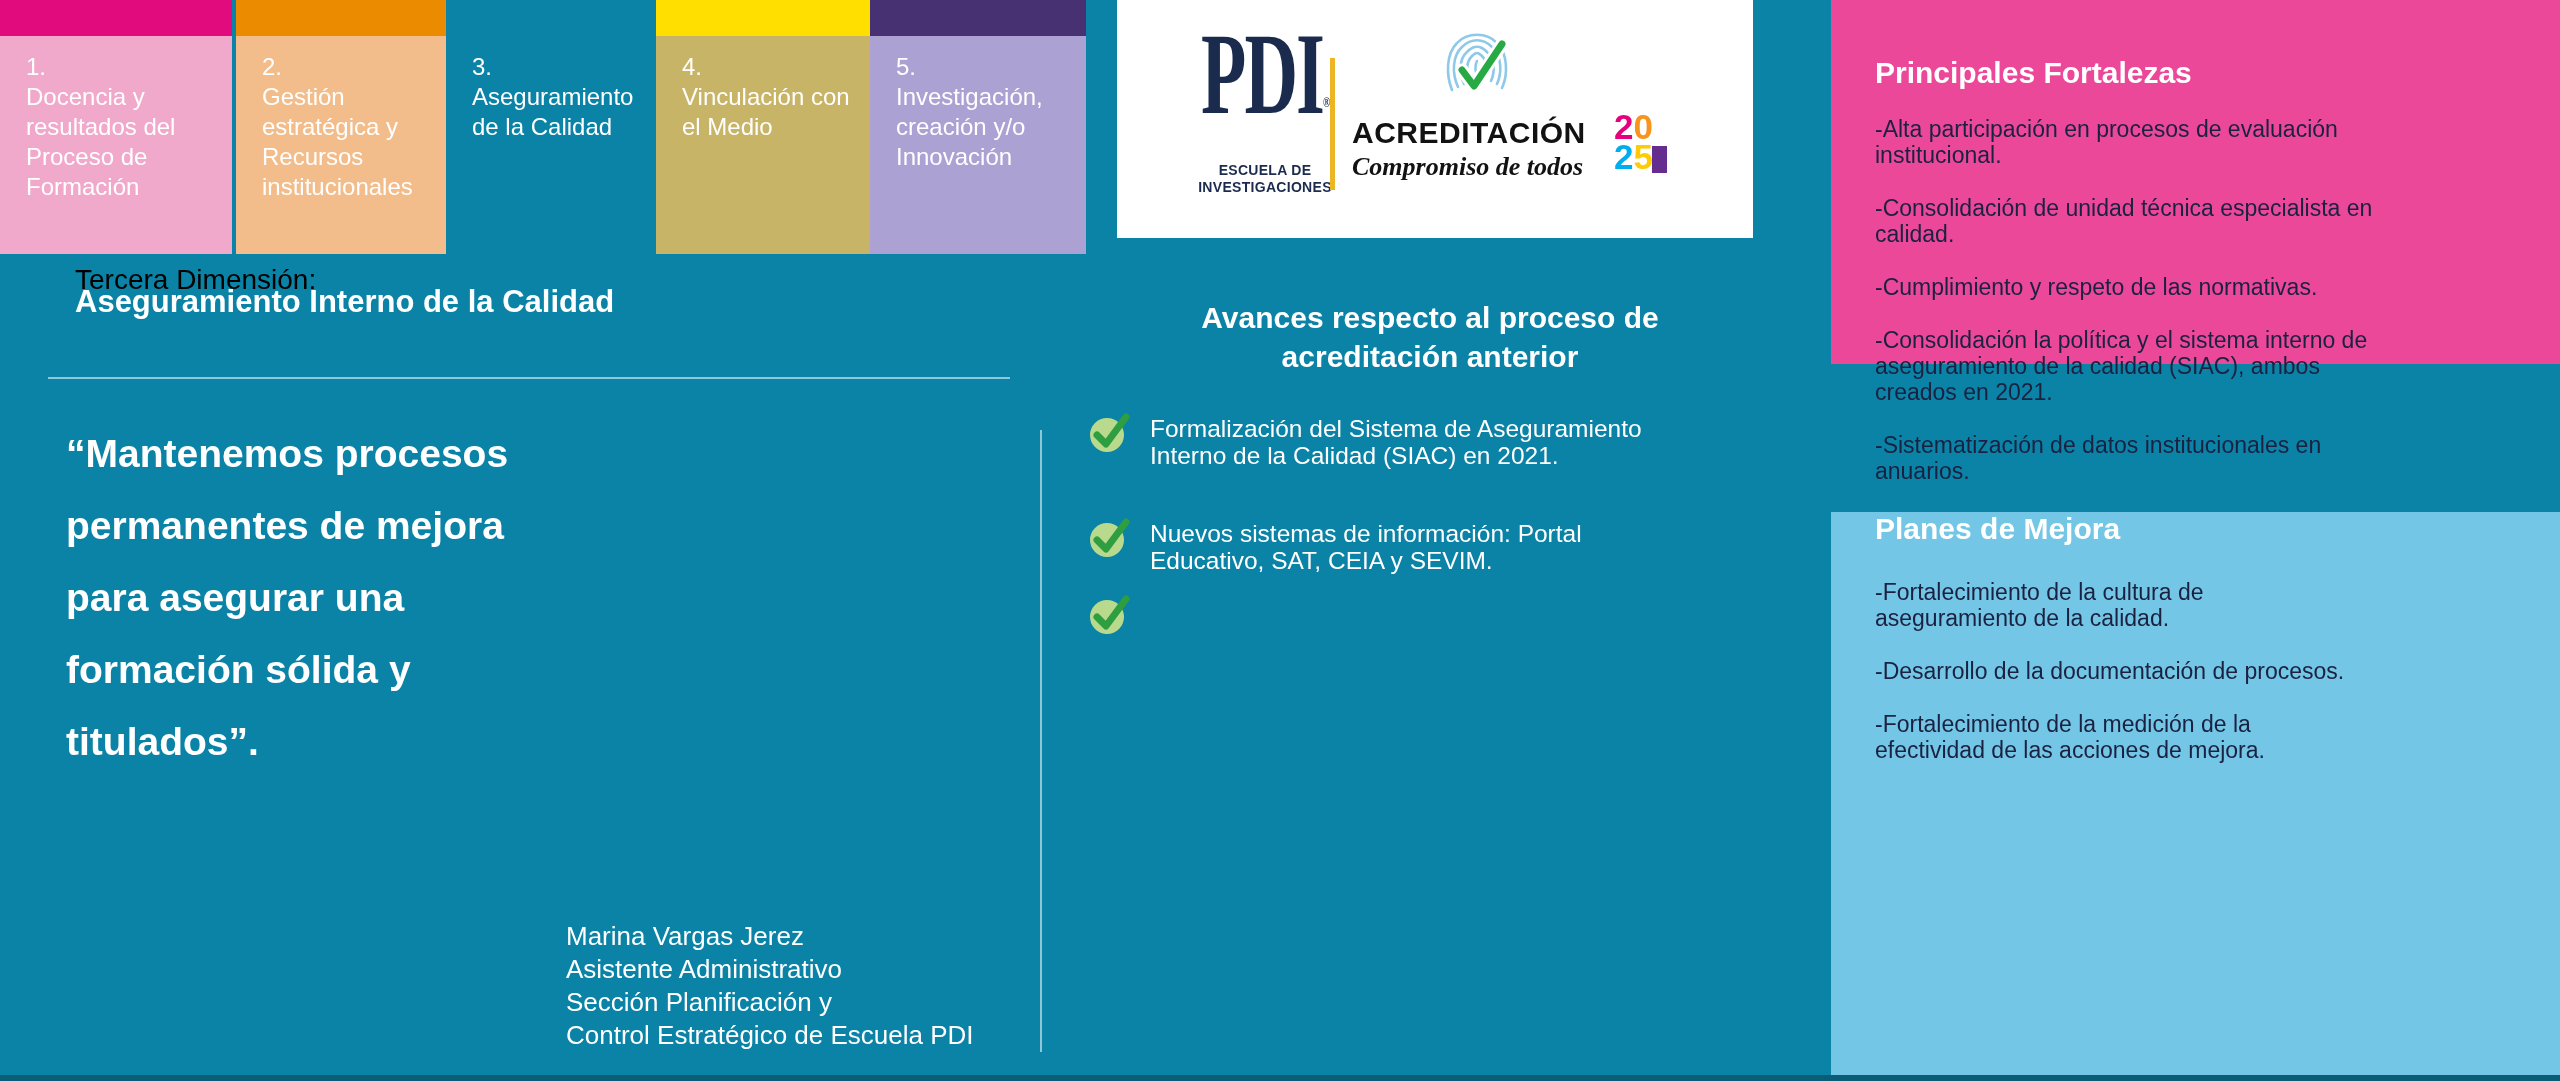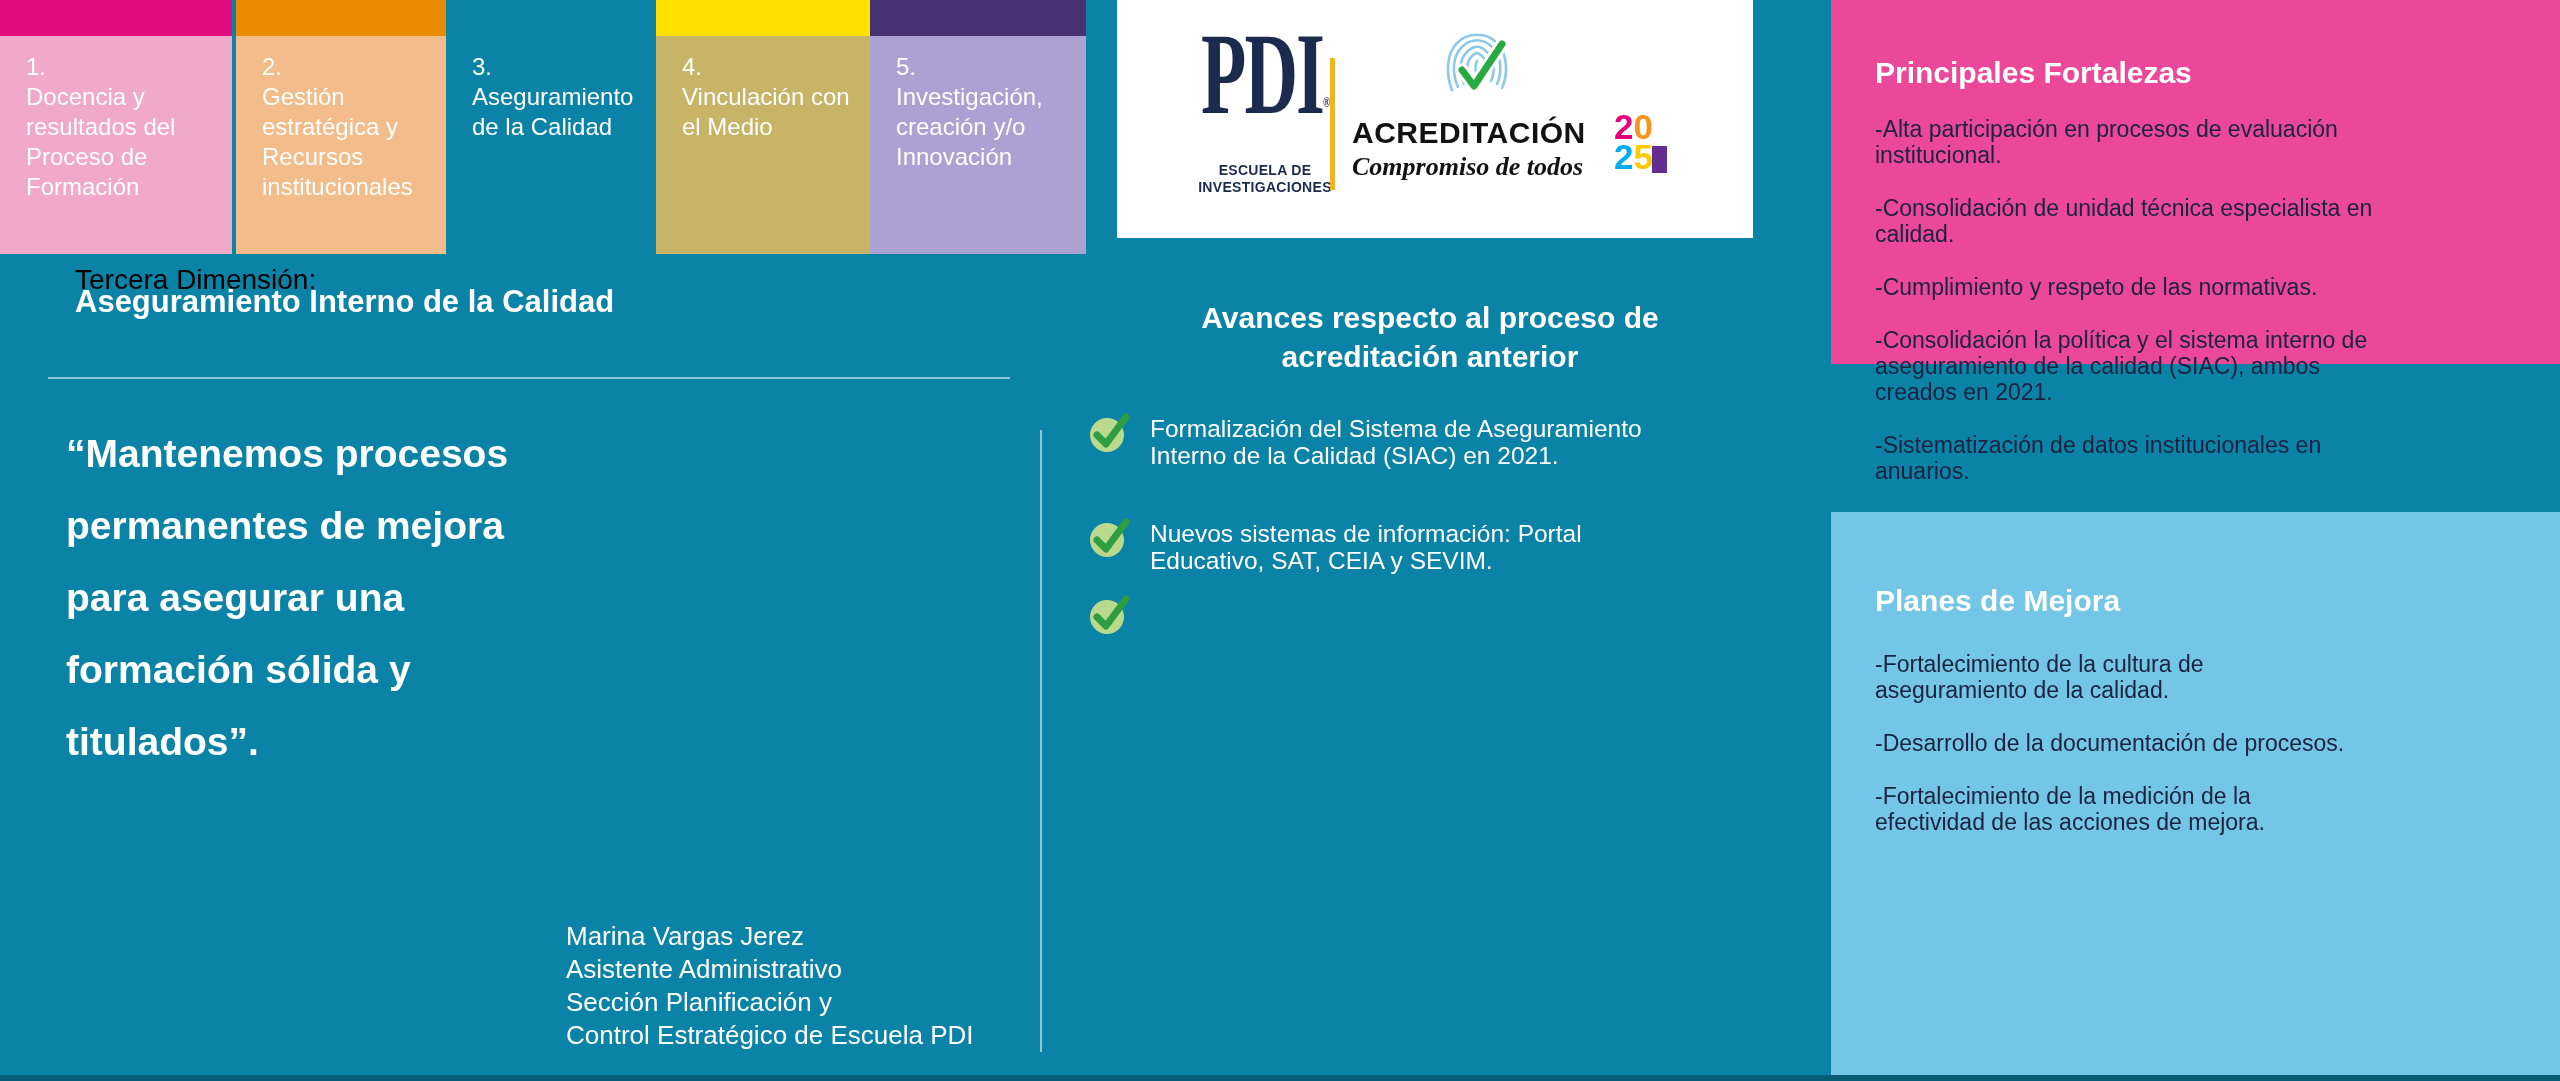--- a/index.html
+++ b/index.html
@@ -54,21 +54,21 @@
   .ck1{top:415px;} .ck2{top:520px;} .ck3{top:597px;}
   .ck1 .ck-text,.ck2 .ck-text{width:520px;}
   .ck3 .ck-text{width:560px;}
 
   
   .panel{position:absolute;left:1831px;width:729px;}
   .panel-fortalezas{top:0;height:364px;background:#ec4899;}
   .panel-planes{top:512px;height:563px;background:#73c6e5;}
   .panel-title{margin-left:44px;font-size:30px;font-weight:700;color:#fff;}
   .panel-fortalezas .panel-title{padding-top:56px;}
-  .panel-planes .panel-title{padding-top:72px;}
+  .panel-planes .panel-title{}
   .panel-list{margin:26px 0 0 44px;}
   .panel-item{font-size:23px;line-height:26px;color:#1b2140;margin-bottom:27px;}
   .panel-fortalezas .panel-item{width:500px;}
   .panel-planes .panel-item{width:470px;}
   .panel-planes .panel-list{margin-top:33px;}
 
   .bottom-strip{left:0;top:1075px;width:2560px;height:6px;background:#0a5d77;}
 </style>
 </head>
 <body>

